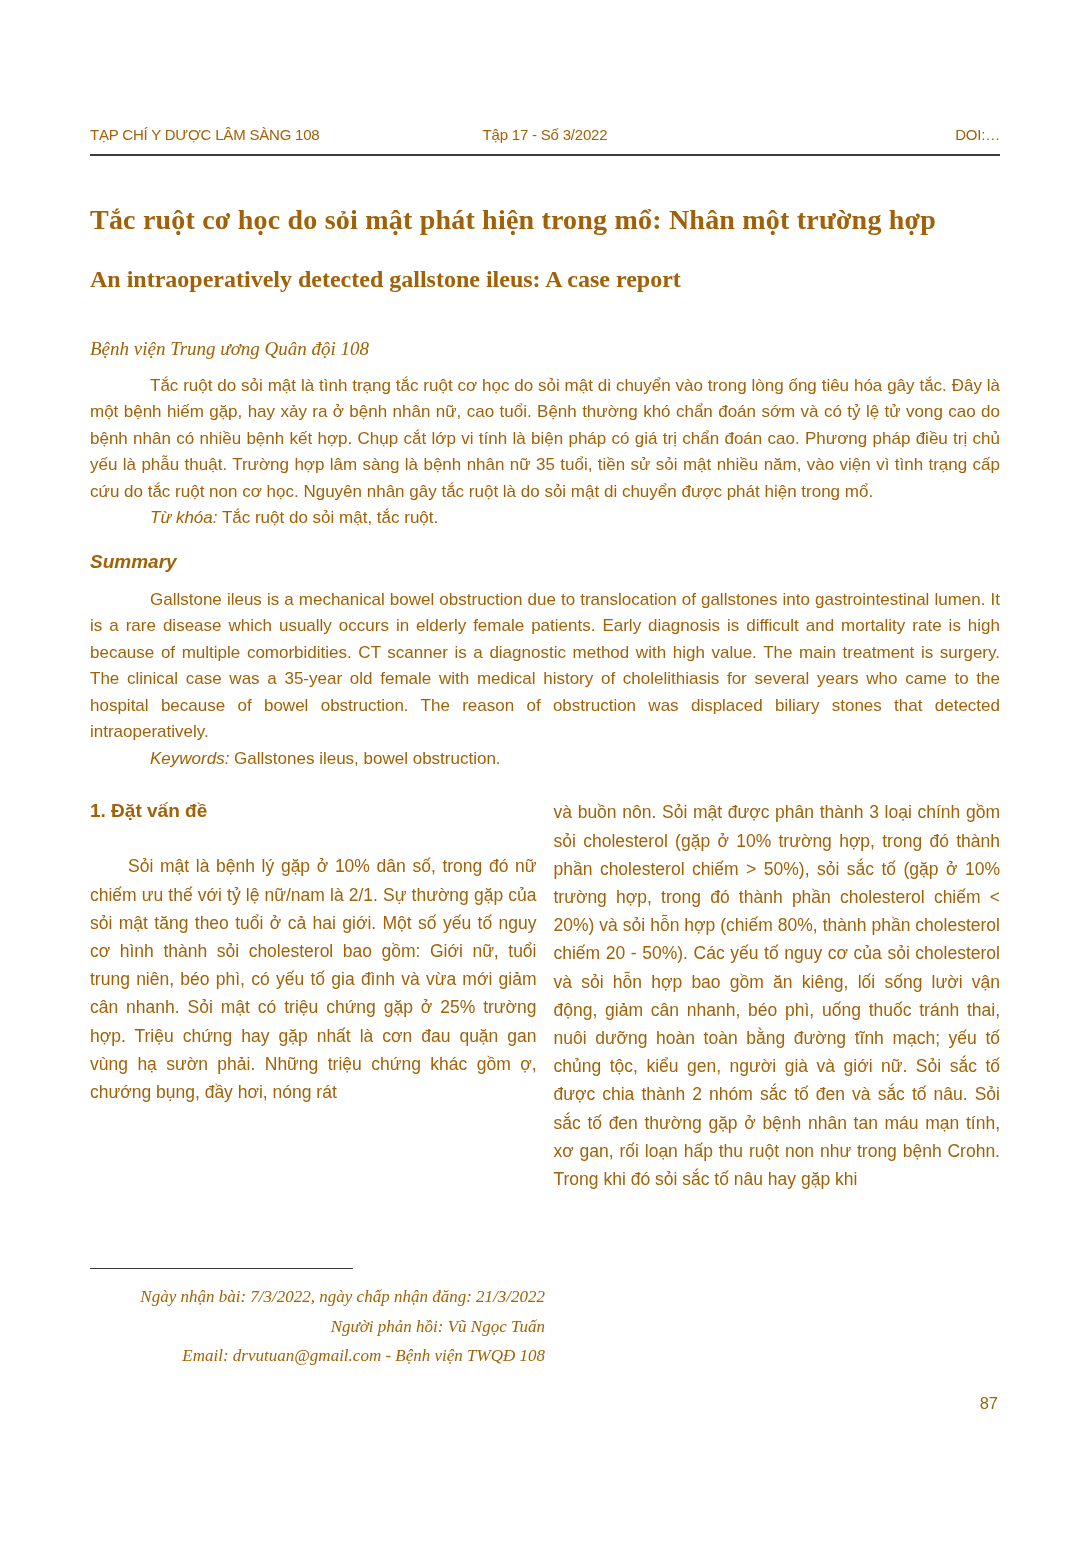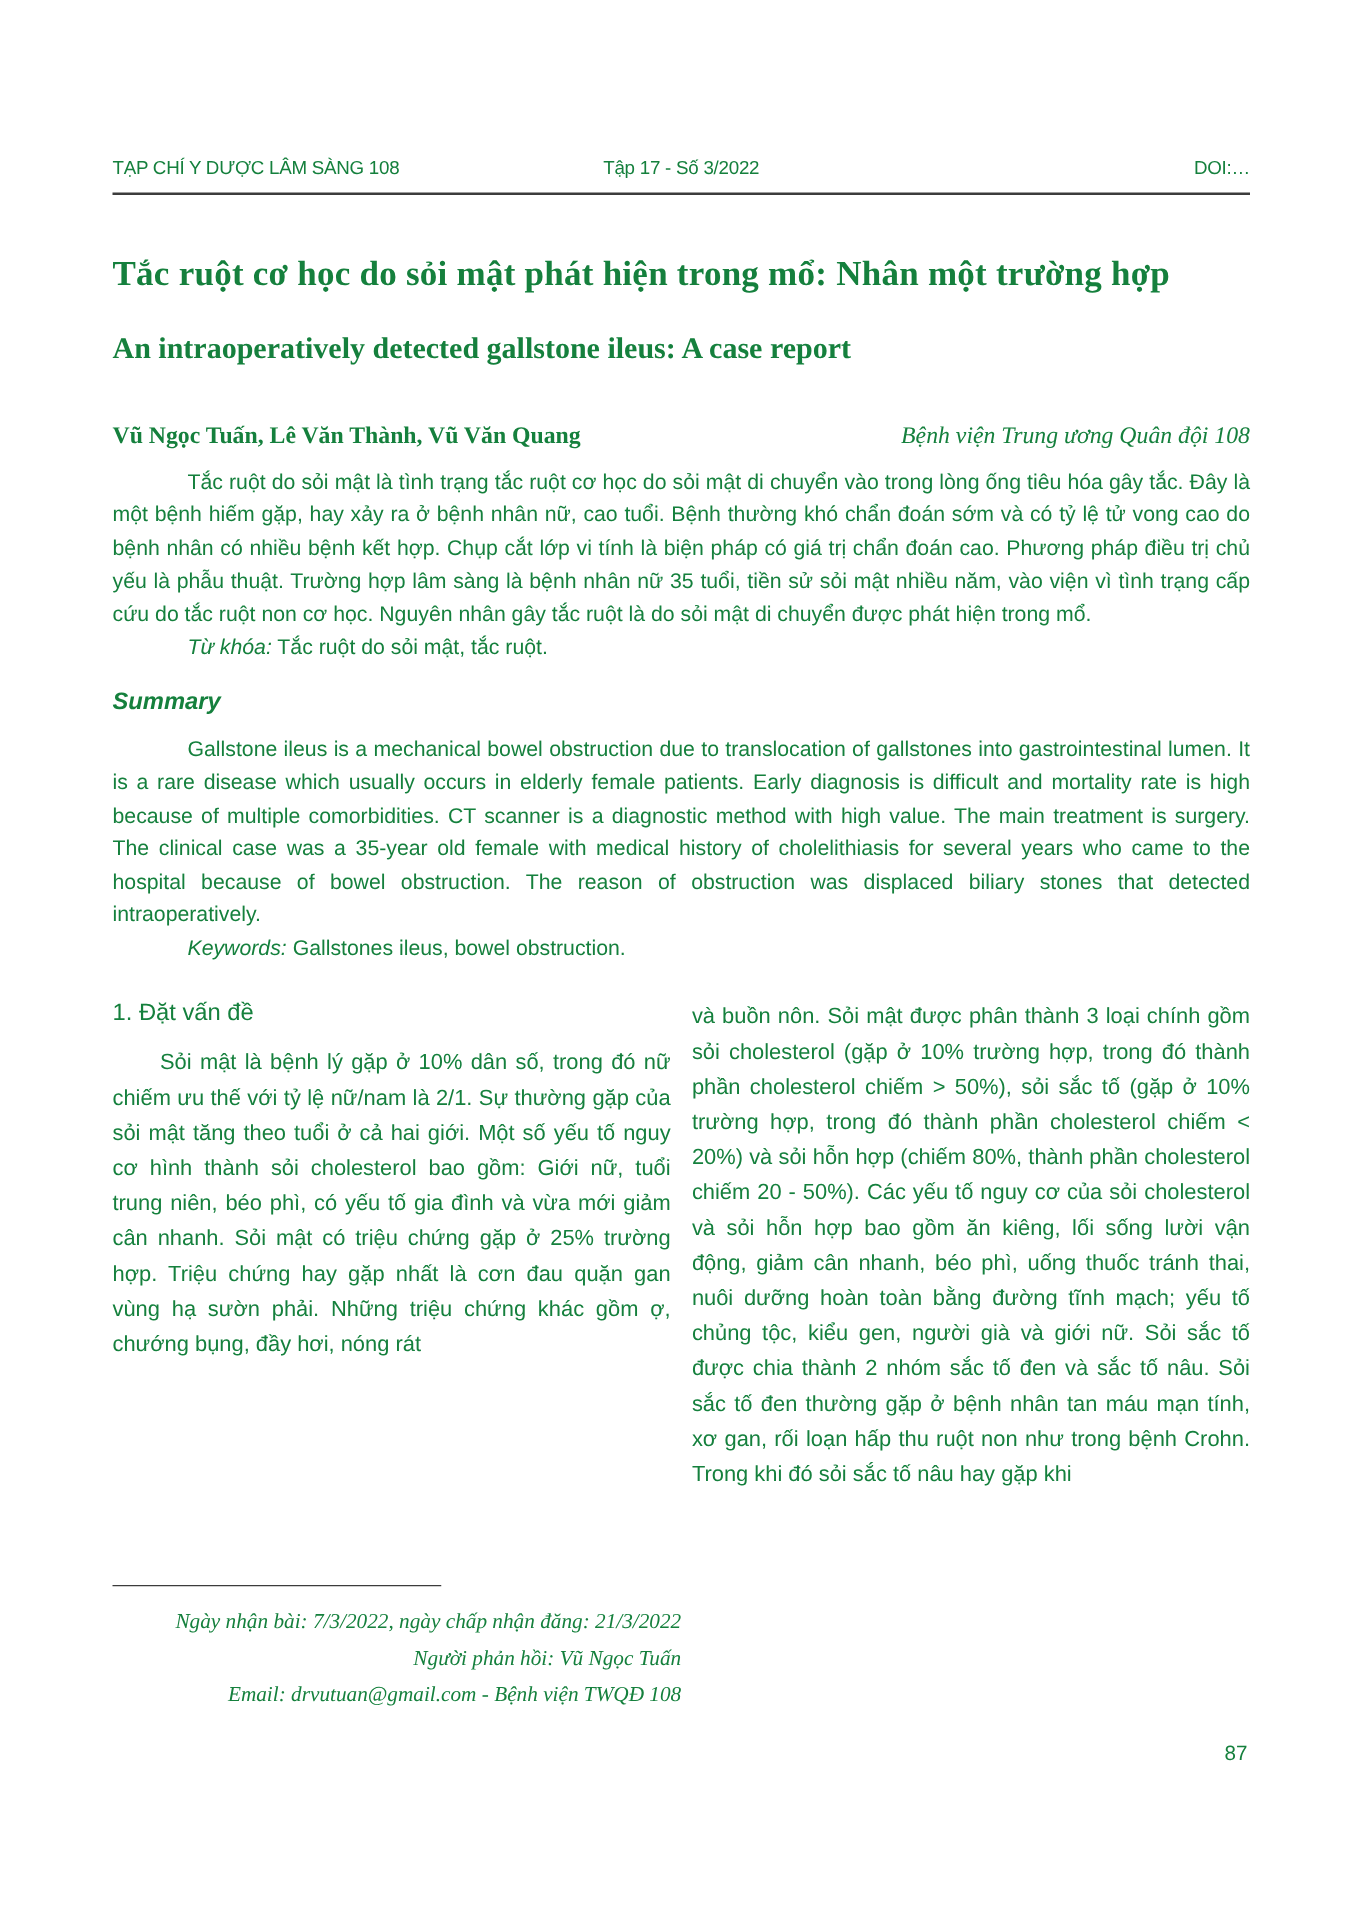--- a/index.html
+++ b/index.html
@@ -2,21 +2,21 @@
 <html lang="vi"><head>
 <meta charset="utf-8">
 <style>
   html, body { margin: 0; padding: 0; background: #ffffff; }
   .page {
     position: relative;
     width: 1090px;
     height: 1541px;
     margin: 0 auto;
     background: #ffffff;
-    color: #15803d;
+    color: #a16207;
     box-sizing: border-box;
     padding: 0 90px;
     overflow: hidden;
     font-family: "Liberation Sans", sans-serif;
   }
 
   
   .running-head {
     display: grid;
     grid-template-columns: 1fr auto 1fr;
@@ -88,23 +88,23 @@
     gap: 17px;
     margin-top: 26px;
   }
   .col {
     flex: 1 1 0;
     font-size: 17.5px;
     line-height: 28.2px;
     text-align: justify;
   }
   .col-heading {
-    margin: 0 0 11px 0;
+    margin: 0 0 28px 0;
     font-size: 19px;
-    font-weight: normal;
+    font-weight: bold;
     line-height: 26px;
   }
   .col p { margin: 0; }
   .col p.indent { text-indent: 38px; }
 
   
   .footnote {
     position: absolute;
     left: 90px;
     top: 1268px;
@@ -138,21 +138,20 @@
   <div class="running-head">
     <span class="rh-left">TẠP CHÍ Y DƯỢC LÂM SÀNG 108</span>
     <span class="rh-center">Tập 17 - Số 3/2022</span>
     <span class="rh-right">DOI:…</span>
   </div>
 
   <h1 class="title-vi">Tắc ruột cơ học do sỏi mật phát hiện trong mổ: Nhân một trường hợp</h1>
   <h2 class="title-en">An intraoperatively detected gallstone ileus: A case report</h2>
 
   <div class="byline">
-    <span class="authors">Vũ Ngọc Tuấn, Lê Văn Thành, Vũ Văn Quang</span>
     <span class="affiliation">Bệnh viện Trung ương Quân đội 108</span>
   </div>
 
   <section>
     <p class="abs-body">Tắc ruột do sỏi mật là tình trạng tắc ruột cơ học do sỏi mật di chuyển vào trong lòng ống tiêu hóa gây tắc. Đây là một bệnh hiếm gặp, hay xảy ra ở bệnh nhân nữ, cao tuổi. Bệnh thường khó chẩn đoán sớm và có tỷ lệ tử vong cao do bệnh nhân có nhiều bệnh kết hợp. Chụp cắt lớp vi tính là biện pháp có giá trị chẩn đoán cao. Phương pháp điều trị chủ yếu là phẫu thuật. Trường hợp lâm sàng là bệnh nhân nữ 35 tuổi, tiền sử sỏi mật nhiều năm, vào viện vì tình trạng cấp cứu do tắc ruột non cơ học. Nguyên nhân gây tắc ruột là do sỏi mật di chuyển được phát hiện trong mổ.</p>
     <p class="kw-line"><span class="kw-label">Từ khóa:</span> <span>Tắc ruột do sỏi mật, tắc ruột.</span></p>
   </section>
 
   <section>
     <h3 class="sec-heading en">Summary</h3>

